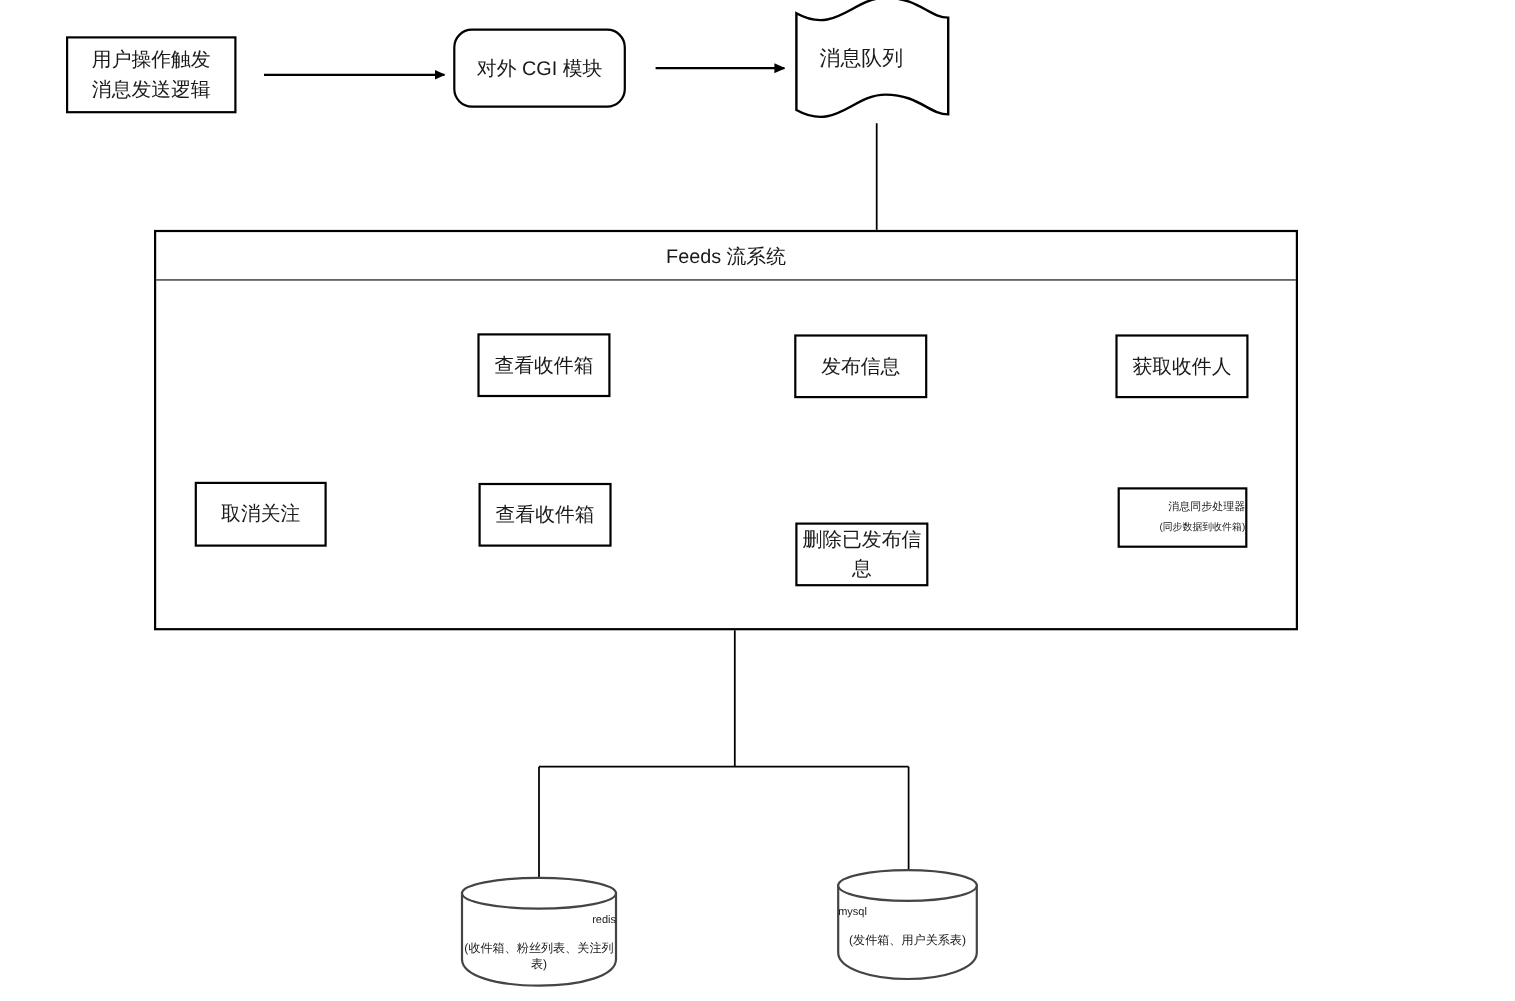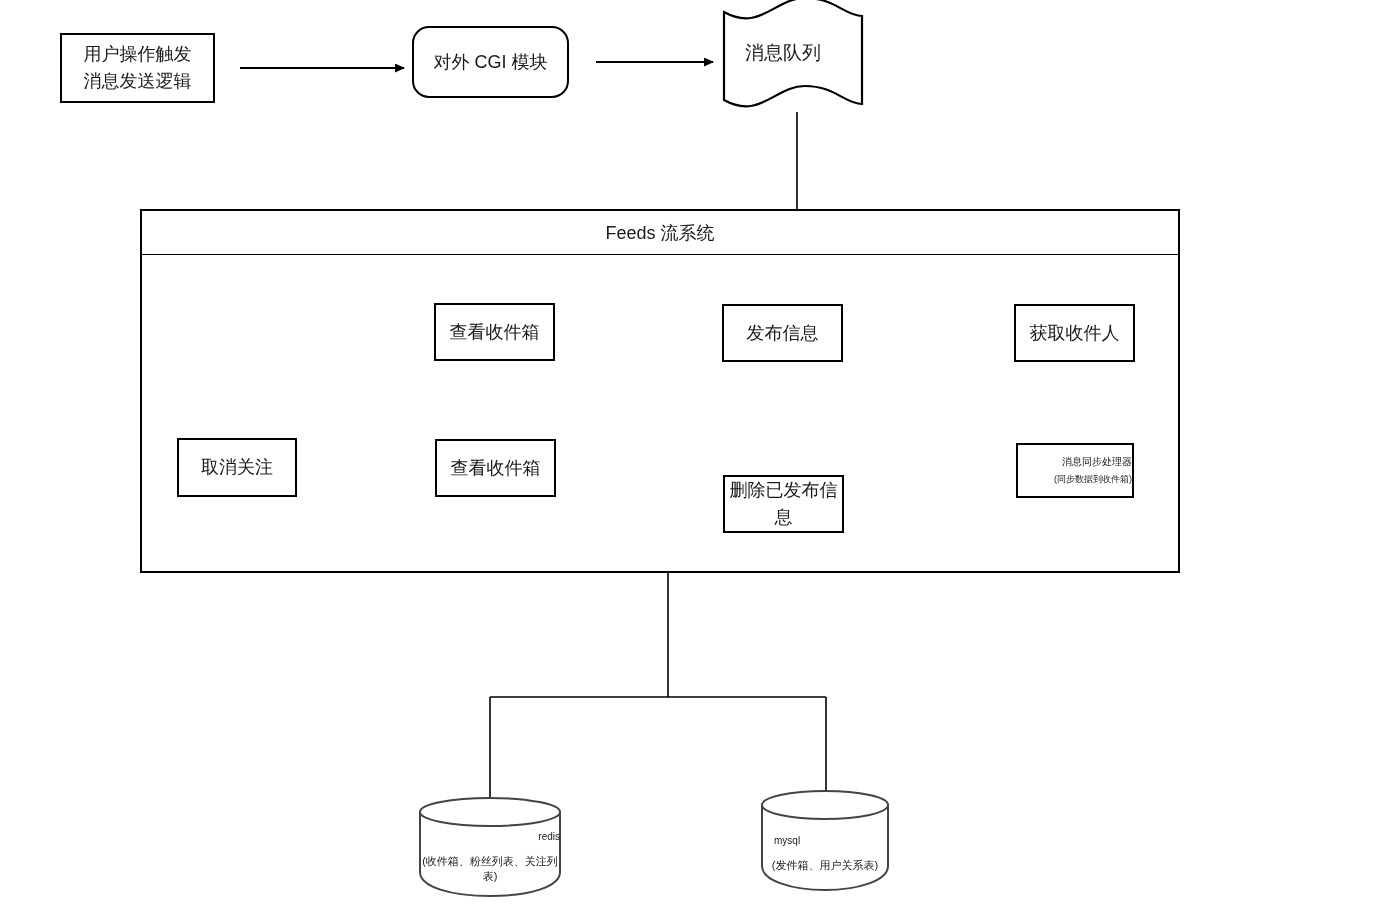--- a/index.html
+++ b/index.html
@@ -168,17 +168,17 @@
     <span>消息同步处理器</span>
     <span class="ln2">(同步数据到收件箱)</span>
   </div>
 
   <div class="db-label" style="left:420px; top:831px; width:140px;">
     <div class="db-name" style="text-align:right; padding-left:13px;">redis</div>
     <div class="db-sub">(收件箱、粉丝列表、关注列表)</div>
   </div>
 
   <div class="db-label" style="left:762px; top:824px; width:126px;">
-    <div class="db-name" style="text-align:left; padding-left:12px;margin-top:11px;">mysql</div>
+    <div class="db-name" style="text-align:left; padding-left:0;">mysql</div>
     <div class="db-sub">(发件箱、用户关系表)</div>
   </div>
 
 </div>
 
 </body></html>

